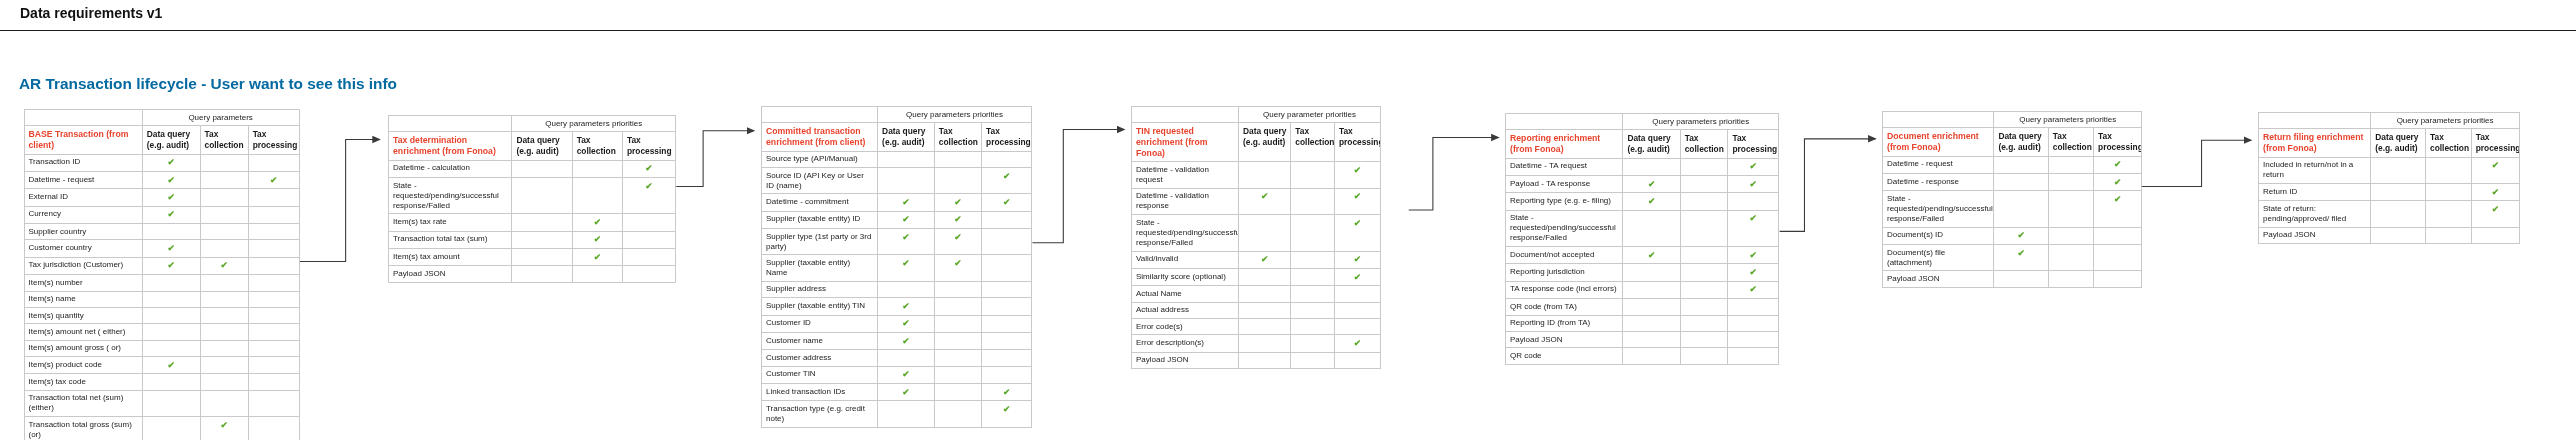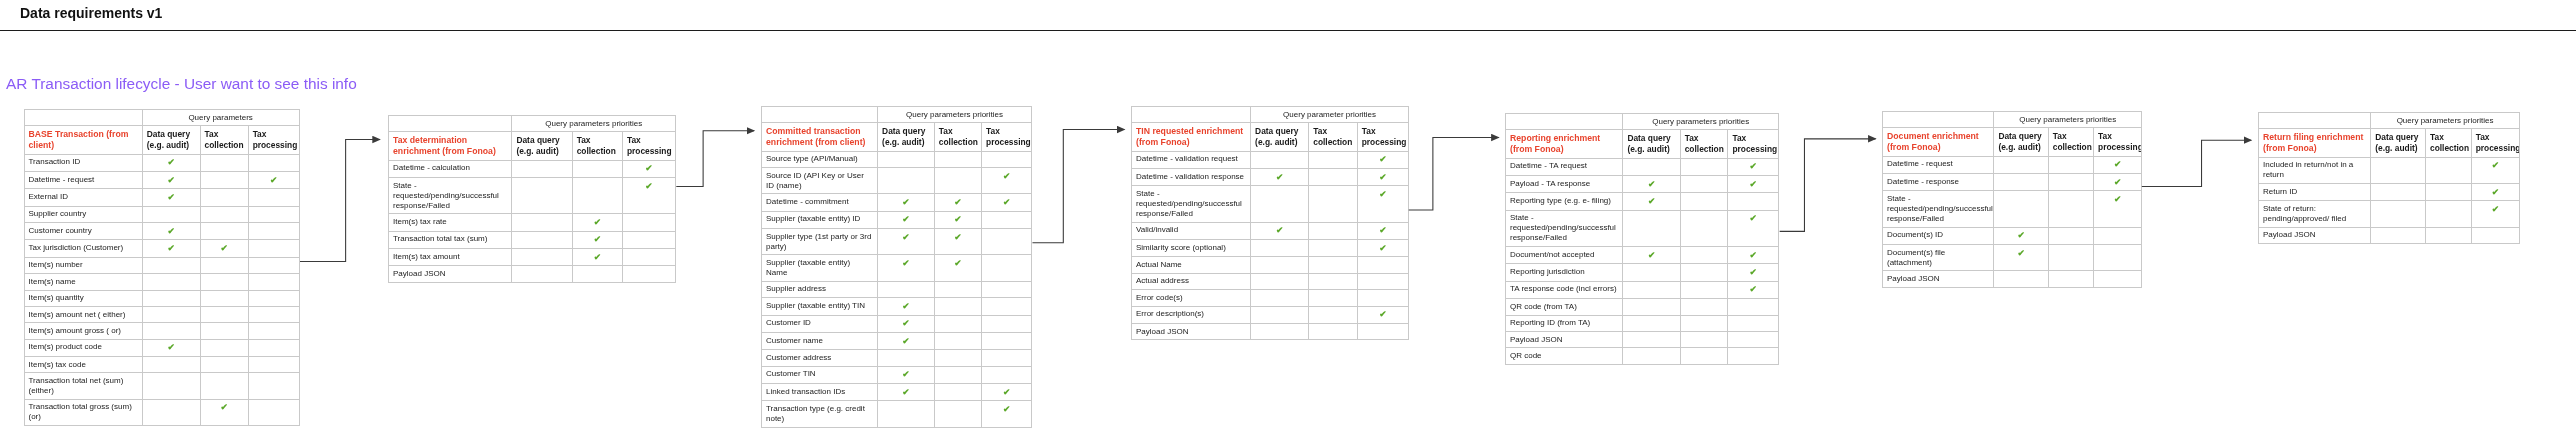--- a/index.html
+++ b/index.html
@@ -13,22 +13,22 @@
   }
   .page-title{
     position:absolute;left:20px;top:5.4px;
     font-size:14px;font-weight:700;color:#111;
   }
   .title-divider{
     position:absolute;left:0;top:29.5px;width:2576px;height:0;
     border-top:1.3px solid #1c1c1c;
   }
   .section-heading{
-    position:absolute;left:6px;top:75px;
-    font-size:15.4px;font-weight:400;color:#8b5cf6;
+    position:absolute;left:19px;top:75px;
+    font-size:15.4px;font-weight:700;color:#0369a1;
   }
   .req-table{
     position:absolute;
     border-collapse:collapse;
     table-layout:fixed;
     background:#fff;
     font-size:8px;
     line-height:1.25;
   }
   .req-table td{
@@ -102,20 +102,26 @@
             <td class="check-cell"></td>
             <td class="check-cell"><span class="check-glyph">✔</span></td>
           </tr>
           <tr>
             <td class="row-label">External ID</td>
             <td class="check-cell"><span class="check-glyph">✔</span></td>
             <td class="check-cell"></td>
             <td class="check-cell"></td>
           </tr>
           <tr>
+            <td class="row-label">Currency</td>
+            <td class="check-cell"><span class="check-glyph">✔</span></td>
+            <td class="check-cell"></td>
+            <td class="check-cell"></td>
+          </tr>
+          <tr>
             <td class="row-label">Supplier country</td>
             <td class="check-cell"></td>
             <td class="check-cell"></td>
             <td class="check-cell"></td>
           </tr>
           <tr>
             <td class="row-label">Customer country</td>
             <td class="check-cell"><span class="check-glyph">✔</span></td>
             <td class="check-cell"></td>
             <td class="check-cell"></td>
@@ -335,21 +341,21 @@
             <td class="check-cell"><span class="check-glyph">✔</span></td>
           </tr>
           <tr>
             <td class="row-label">Transaction type (e.g. credit note)</td>
             <td class="check-cell"></td>
             <td class="check-cell"></td>
             <td class="check-cell"><span class="check-glyph">✔</span></td>
           </tr>
         </tbody>
       </table>
-      <table class="req-table" style="left: 1131px; top: 106px; width: 278px;">
+      <table class="req-table" style="left: 1131px; top: 106px; width: 250px;">
         <colgroup>
           <col style="width: 43%;">
           <col style="width: 21%;">
           <col style="width: 17.5%;">
           <col style="width: 18.5%;">
         </colgroup>
         <tbody>
           <tr>
             <td class="corner-cell"></td>
             <td colspan="3" class="group-header">Query parameter priorities</td>

